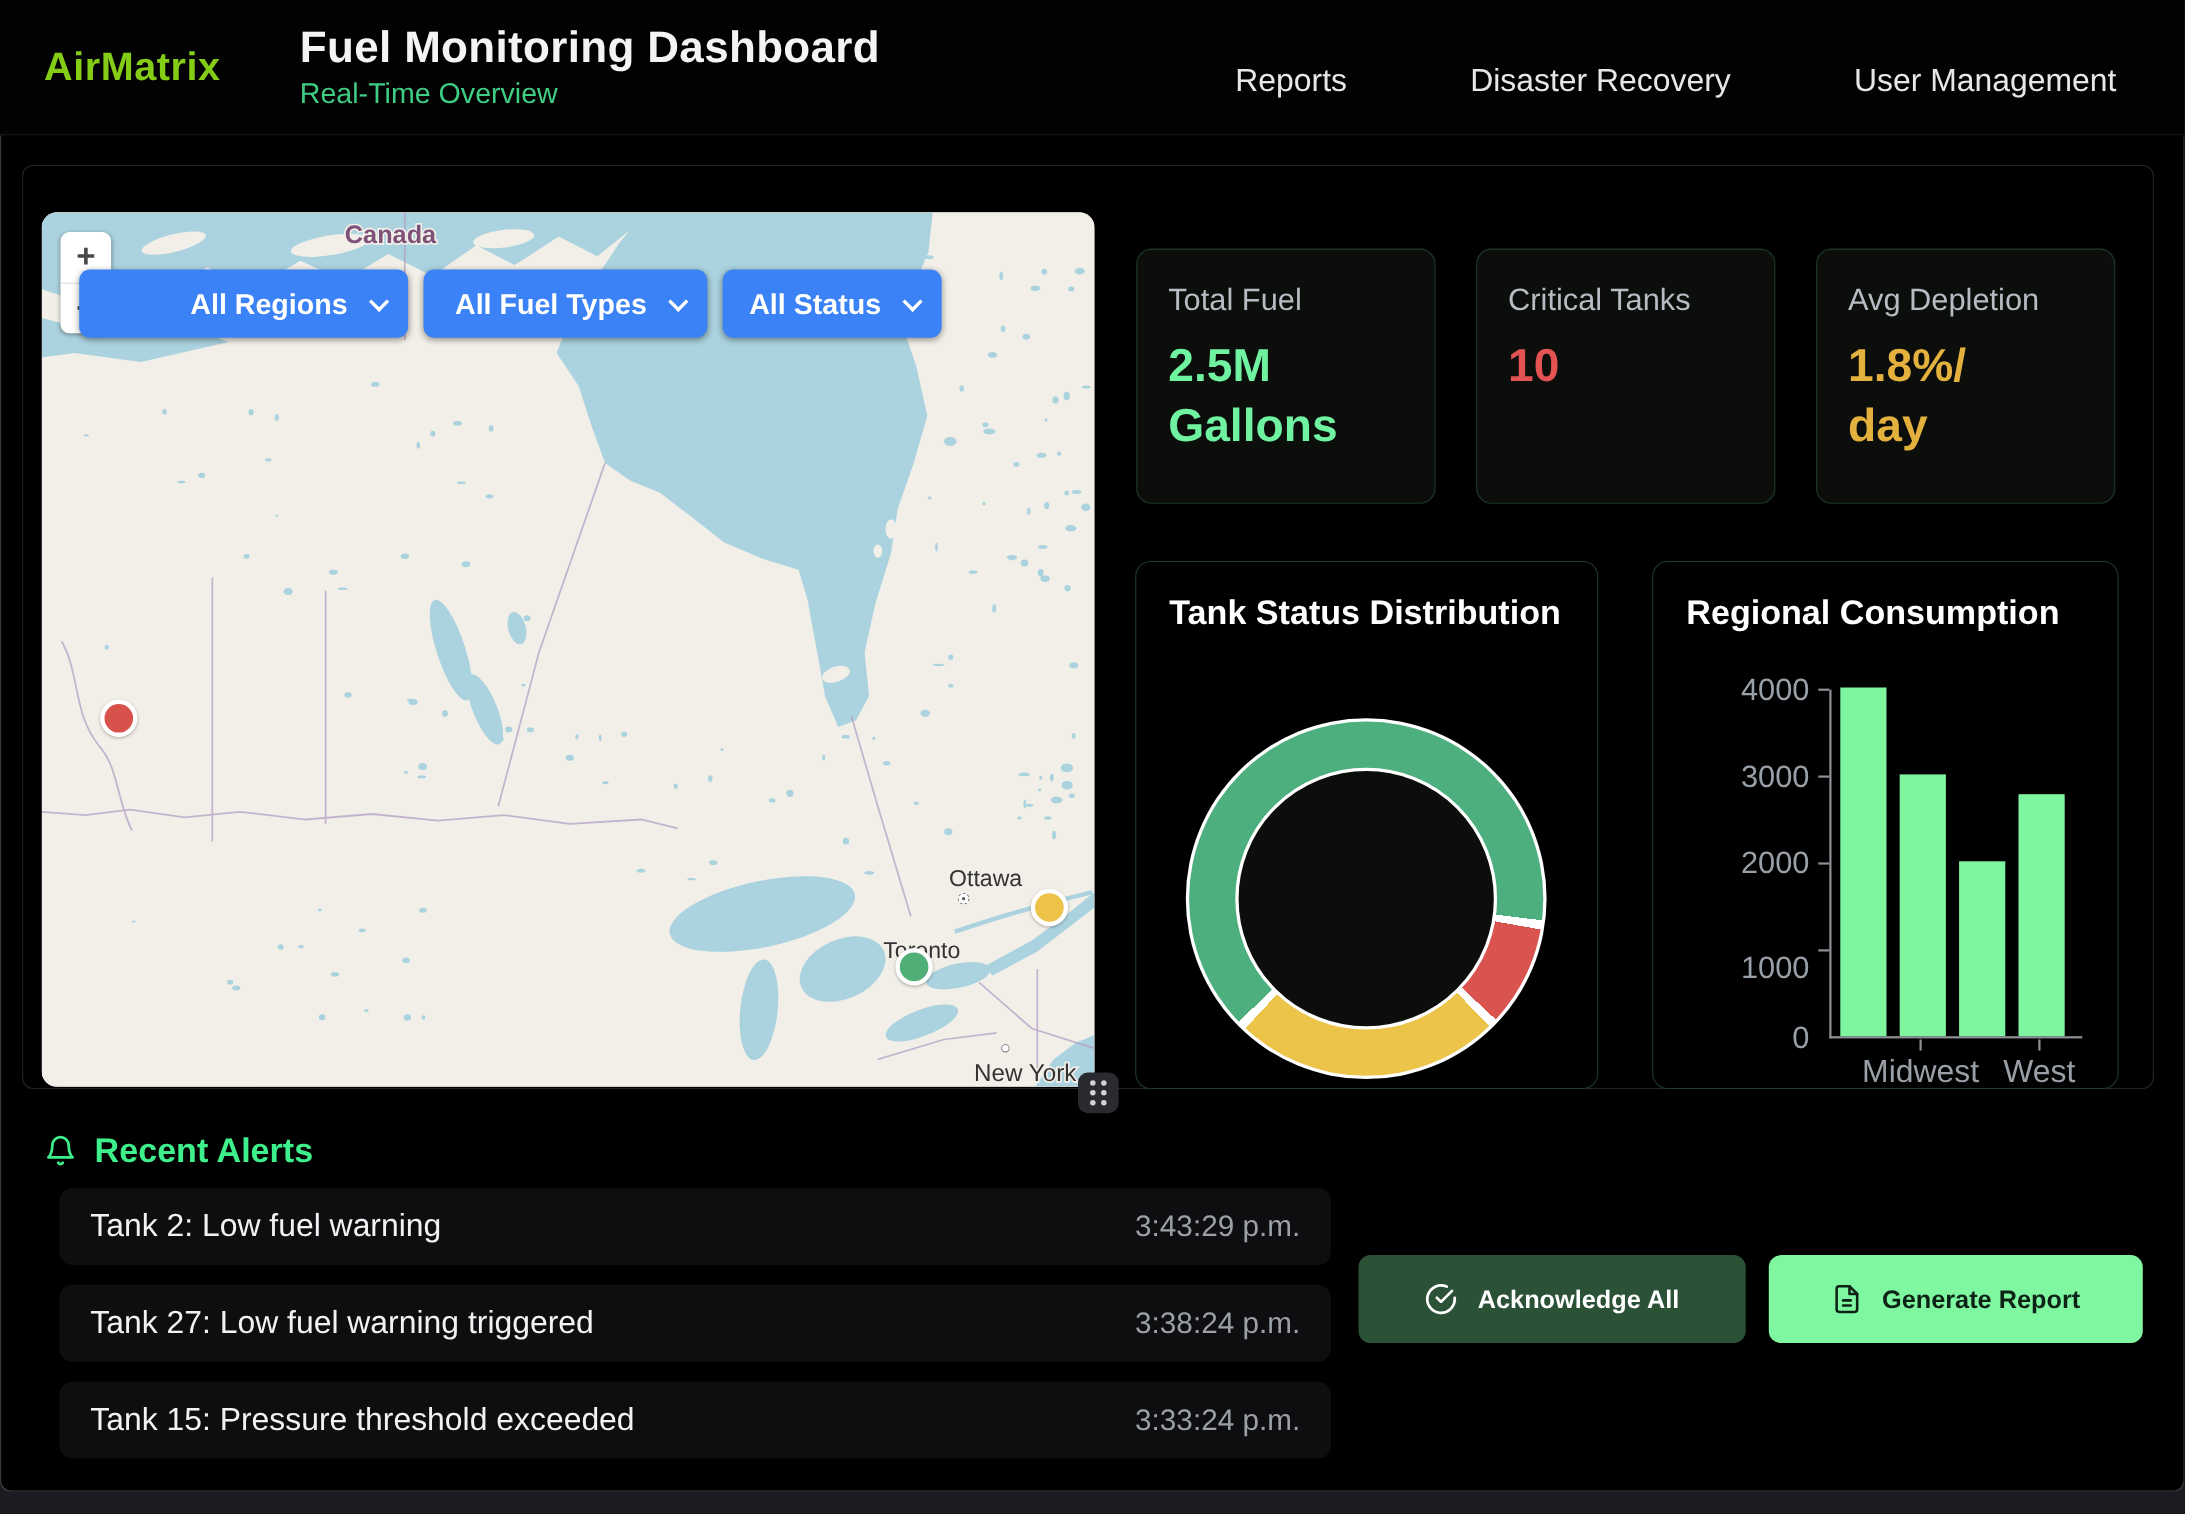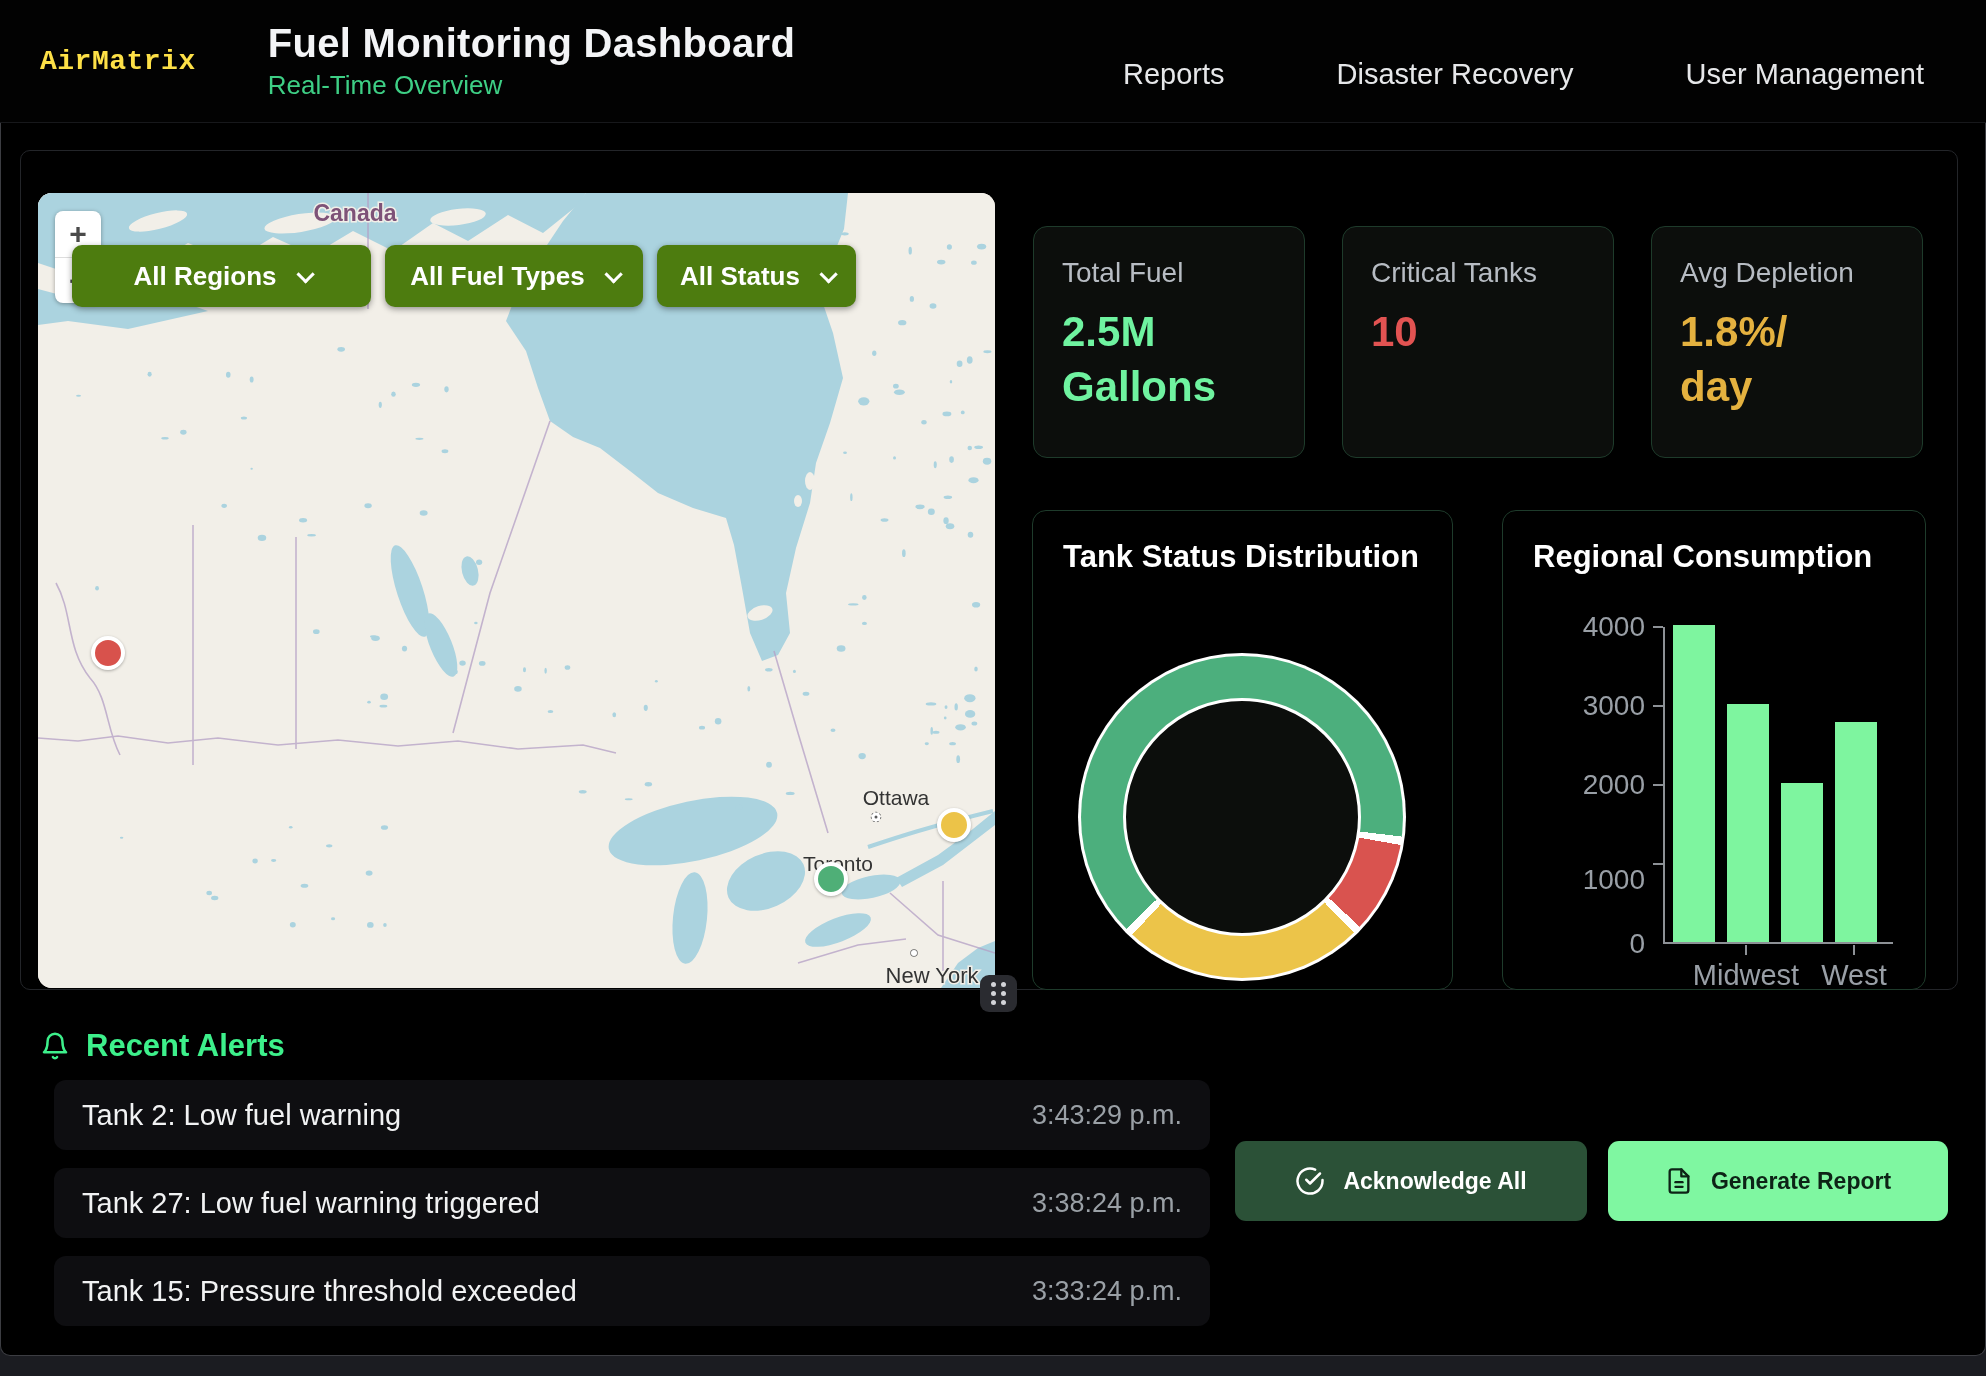--- a/index.html
+++ b/index.html
@@ -5,43 +5,43 @@
   * { box-sizing: border-box; margin: 0; padding: 0; }
   html,body { width:1986px; height:1376px; background:#1b1c21; overflow:hidden;
     font-family:"Liberation Sans","DejaVu Sans",sans-serif; }
   #app { position:relative; width:1986px; height:1376px; }
   .app-surface { position:absolute; left:0; top:0; right:0; bottom:20px; background:#000;
     border:1px solid #3c3d42; border-top:none; border-radius:0 0 10px 10px; }
 
   
   .header { position:absolute; left:0; top:0; width:100%; height:123px; display:flex;
     align-items:center; padding:0 40px; border-bottom:1px solid #17181b; background:#020202; }
-  .logo { font-size:28px; font-weight:800; color:#fde047; letter-spacing:.5px;font-family:Liberation Mono, monospace; }
+  .logo { font-size:36px; font-weight:800; color:#84cc16; letter-spacing:.5px; }
   .title-block { margin-left:72px; }
   .page-title { font-size:40px; font-weight:700; color:#f3f4f6; letter-spacing:.3px; }
   .page-subtitle { font-size:26px; font-weight:400; color:#3ecf85; margin-top:4px; }
   .nav { margin-left:auto; display:flex; gap:112px; align-items:center; padding-right:22px;margin-top:27px; }
   .nav-item { font-size:29px; color:#e6e7e9; cursor:pointer; }
 
   
   .top-outline { position:absolute; left:20px; top:150px; width:1938px; height:840px;
     border:1px solid #232529; border-radius:10px; }
 
   
   .map-panel { position:absolute; left:38px; top:193px; width:957px; height:795px;
     border-radius:14px; overflow:hidden; background:#f2efe8; }
   .map-panel svg { display:block; }
   .zoom-ctl { position:absolute; left:17px; top:18px; width:46px; background:#fff;
     border-radius:8px; box-shadow:0 1px 4px rgba(0,0,0,.35); overflow:hidden; }
   .zoom-btn { width:46px; height:46px; display:flex; align-items:center; justify-content:center;
     font-size:30px; font-weight:700; color:#4a4a4a; cursor:pointer; }
   .zoom-btn + .zoom-btn { border-top:1px solid #ddd; }
   .filters { position:absolute; left:34px; top:52px; display:flex; gap:14px; }
-  .filter-pill { height:62px; background:#4d7c0f; border-radius:10px; display:flex;
-    align-items:center; justify-content:center; padding:0 22px; color:#fff;
+  .filter-pill { height:62px; background:#3b82f6; border-radius:10px; display:flex;
+    align-items:center; justify-content:flex-end; padding:0 22px; color:#fff;
     font-size:26px; font-weight:700; cursor:pointer; box-shadow:0 2px 6px rgba(0,0,0,.4); }
   .chev { width:13px; height:13px; border-right:3px solid #fff; border-bottom:3px solid #fff;
     transform:rotate(45deg) translateY(-3px); margin-left:20px; }
   .marker { position:absolute; width:34px; height:34px; border-radius:50%;
     border:4px solid #fff; box-shadow:0 1px 3px rgba(0,0,0,.3); cursor:pointer; }
   .resize-handle { position:absolute; left:980px; top:975px; width:37px; height:37px;
     background:#2a2b30; border-radius:9px; display:grid; grid-template-columns:6px 6px;
     gap:4px; align-content:center; justify-content:center; cursor:grab; z-index:5; }
   .resize-handle i { width:5px; height:5px; border-radius:50%; background:#d3d4d8; }
 

